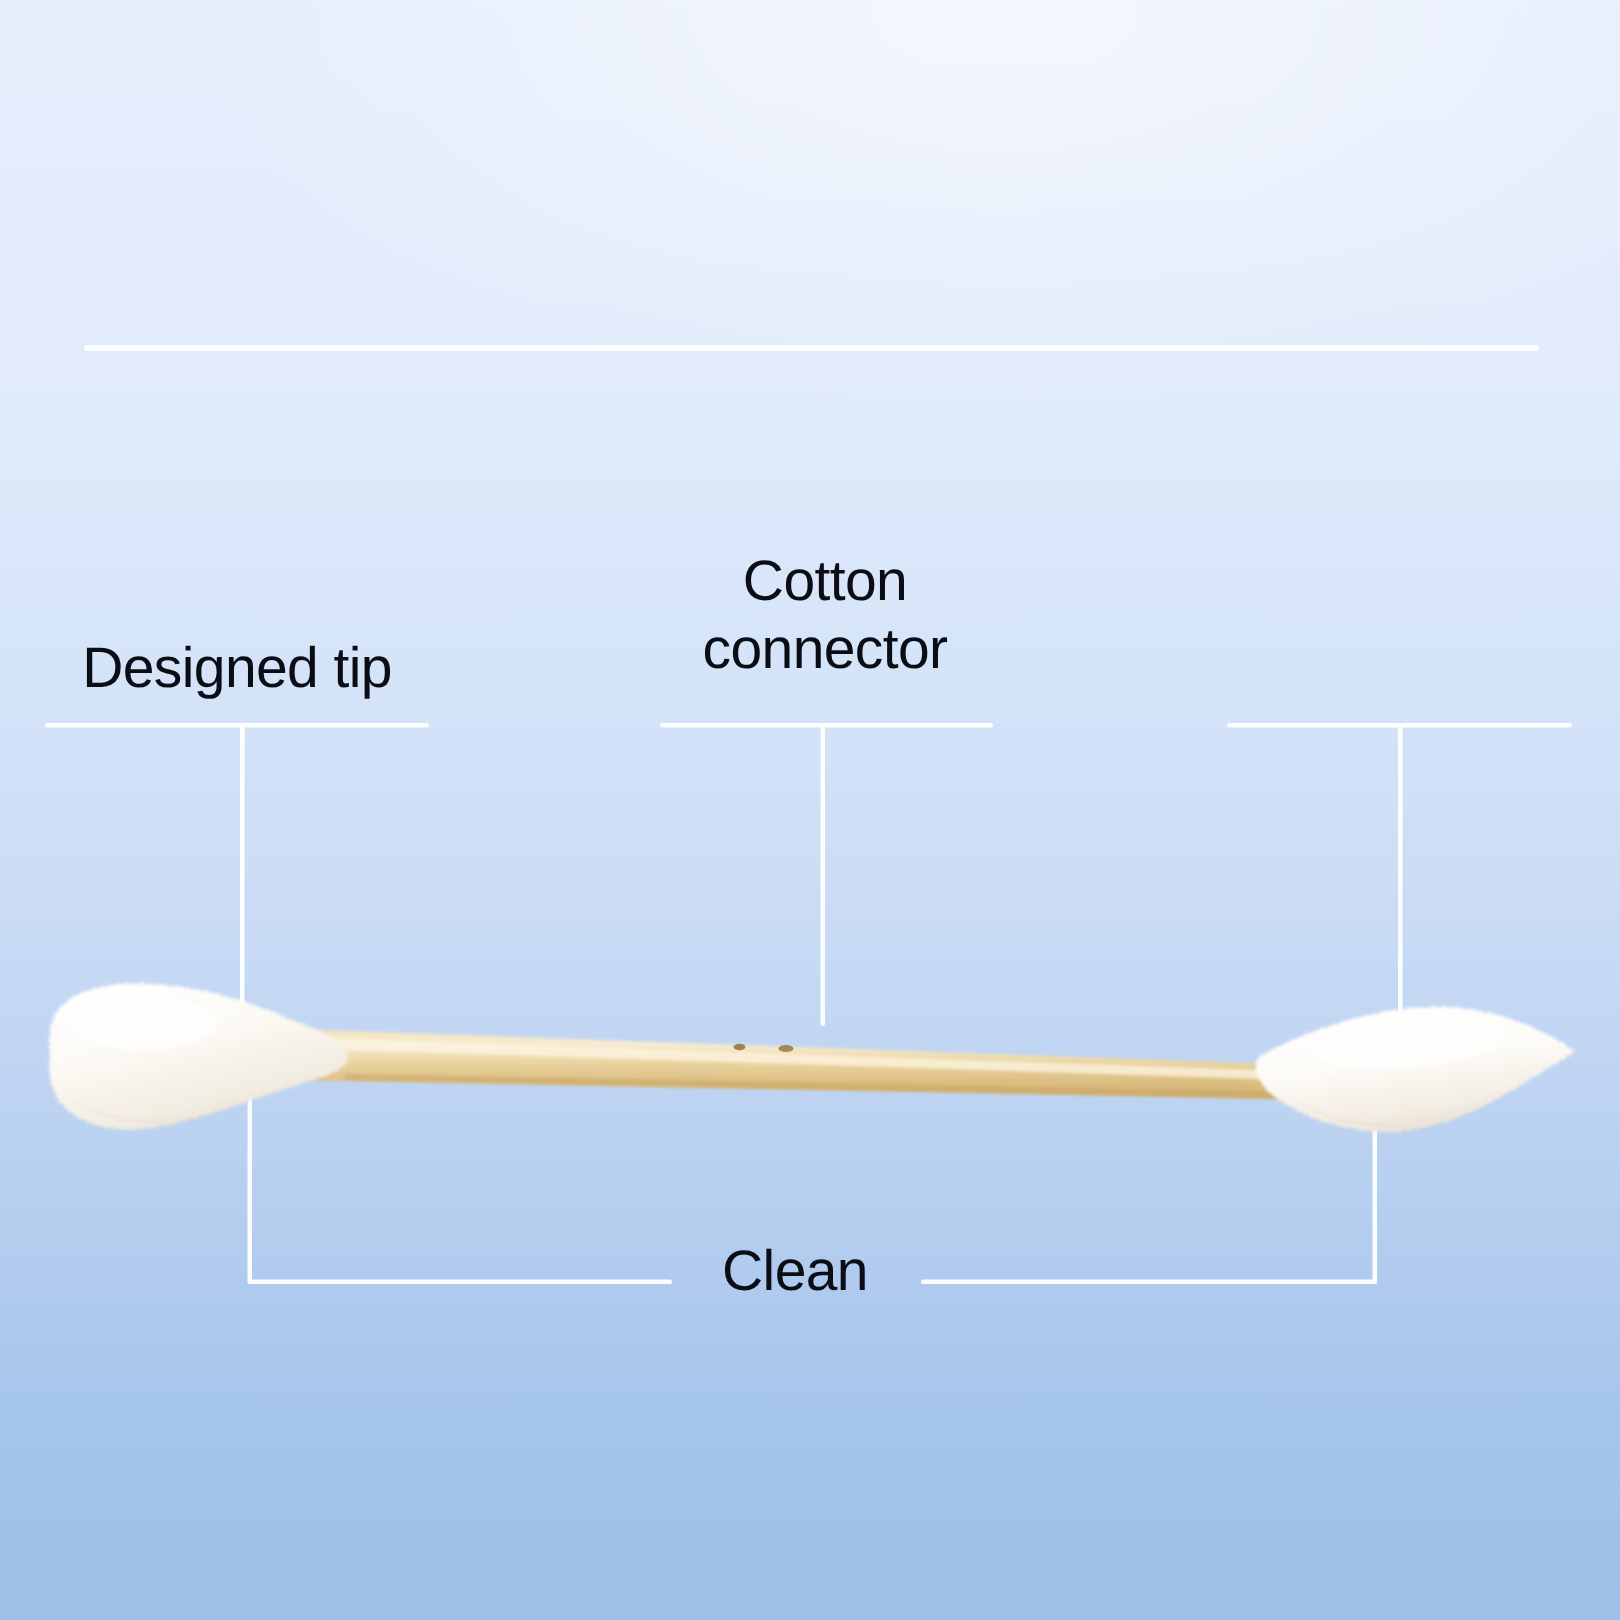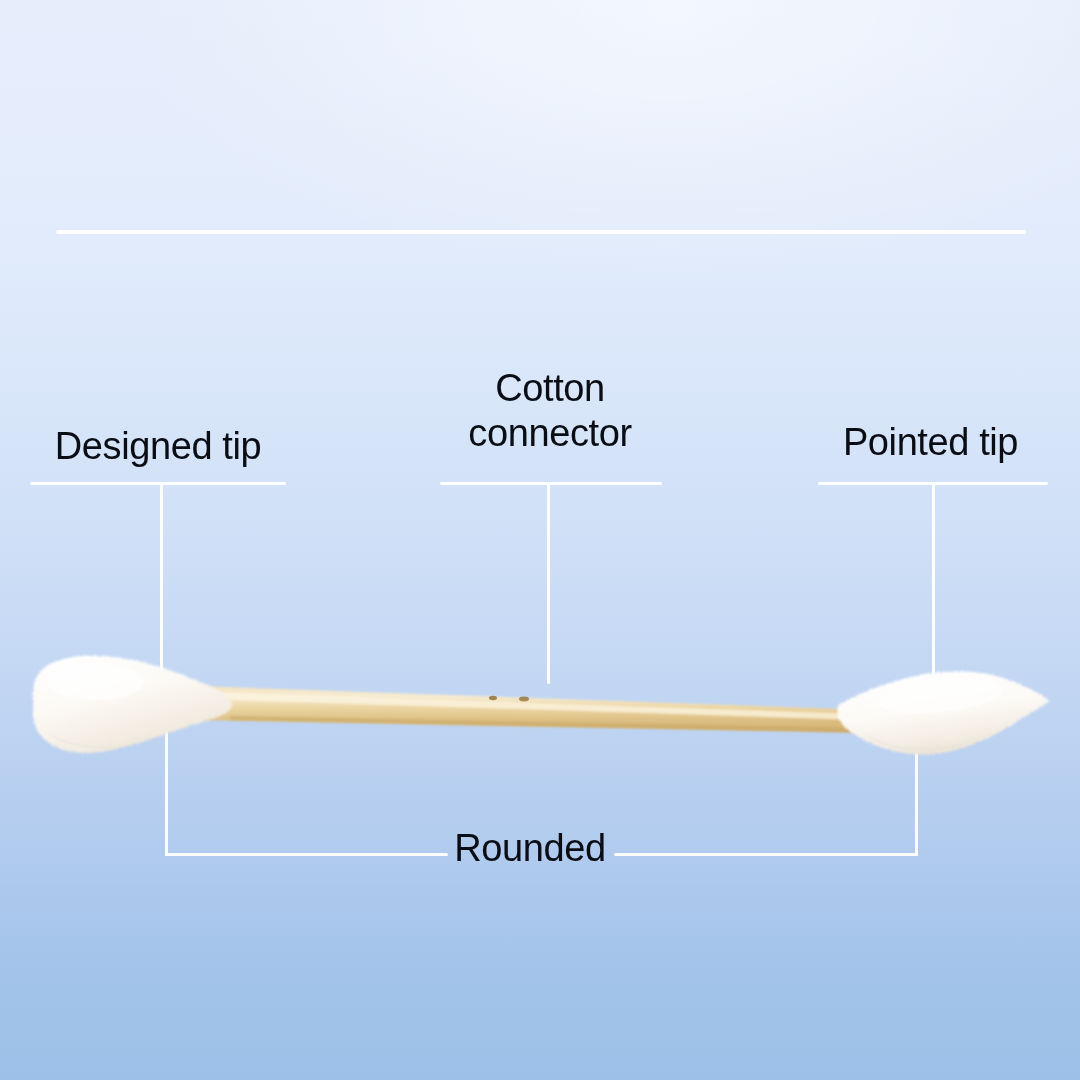--- a/index.html
+++ b/index.html
@@ -126,22 +126,21 @@
 
   <div id="glow"></div>
 
   <div id="title-block">
   </div>
   <div id="title-rule"></div>
 
   <div class="callout-label" id="label-rounded">Designed tip</div>
   <div class="callout-label" id="label-bamboo">Cotton
 connector</div>
-  <div class="callout-label" id="label-pointed">Pointed tip</div>
-  <div class="callout-label" id="label-cotton">Rounded</div>
+  <div class="callout-label" id="label-cotton">Clean</div>
 
   <div class="rule-h" id="u-rounded"></div>
   <div class="rule-h" id="u-bamboo"></div>
   <div class="rule-h" id="u-pointed"></div>
 
   <div class="rule-v" id="d-rounded"></div>
   <div class="rule-v" id="d-bamboo"></div>
   <div class="rule-v" id="d-pointed"></div>
 
   <div class="rule-v" id="cot-riser-l"></div>

